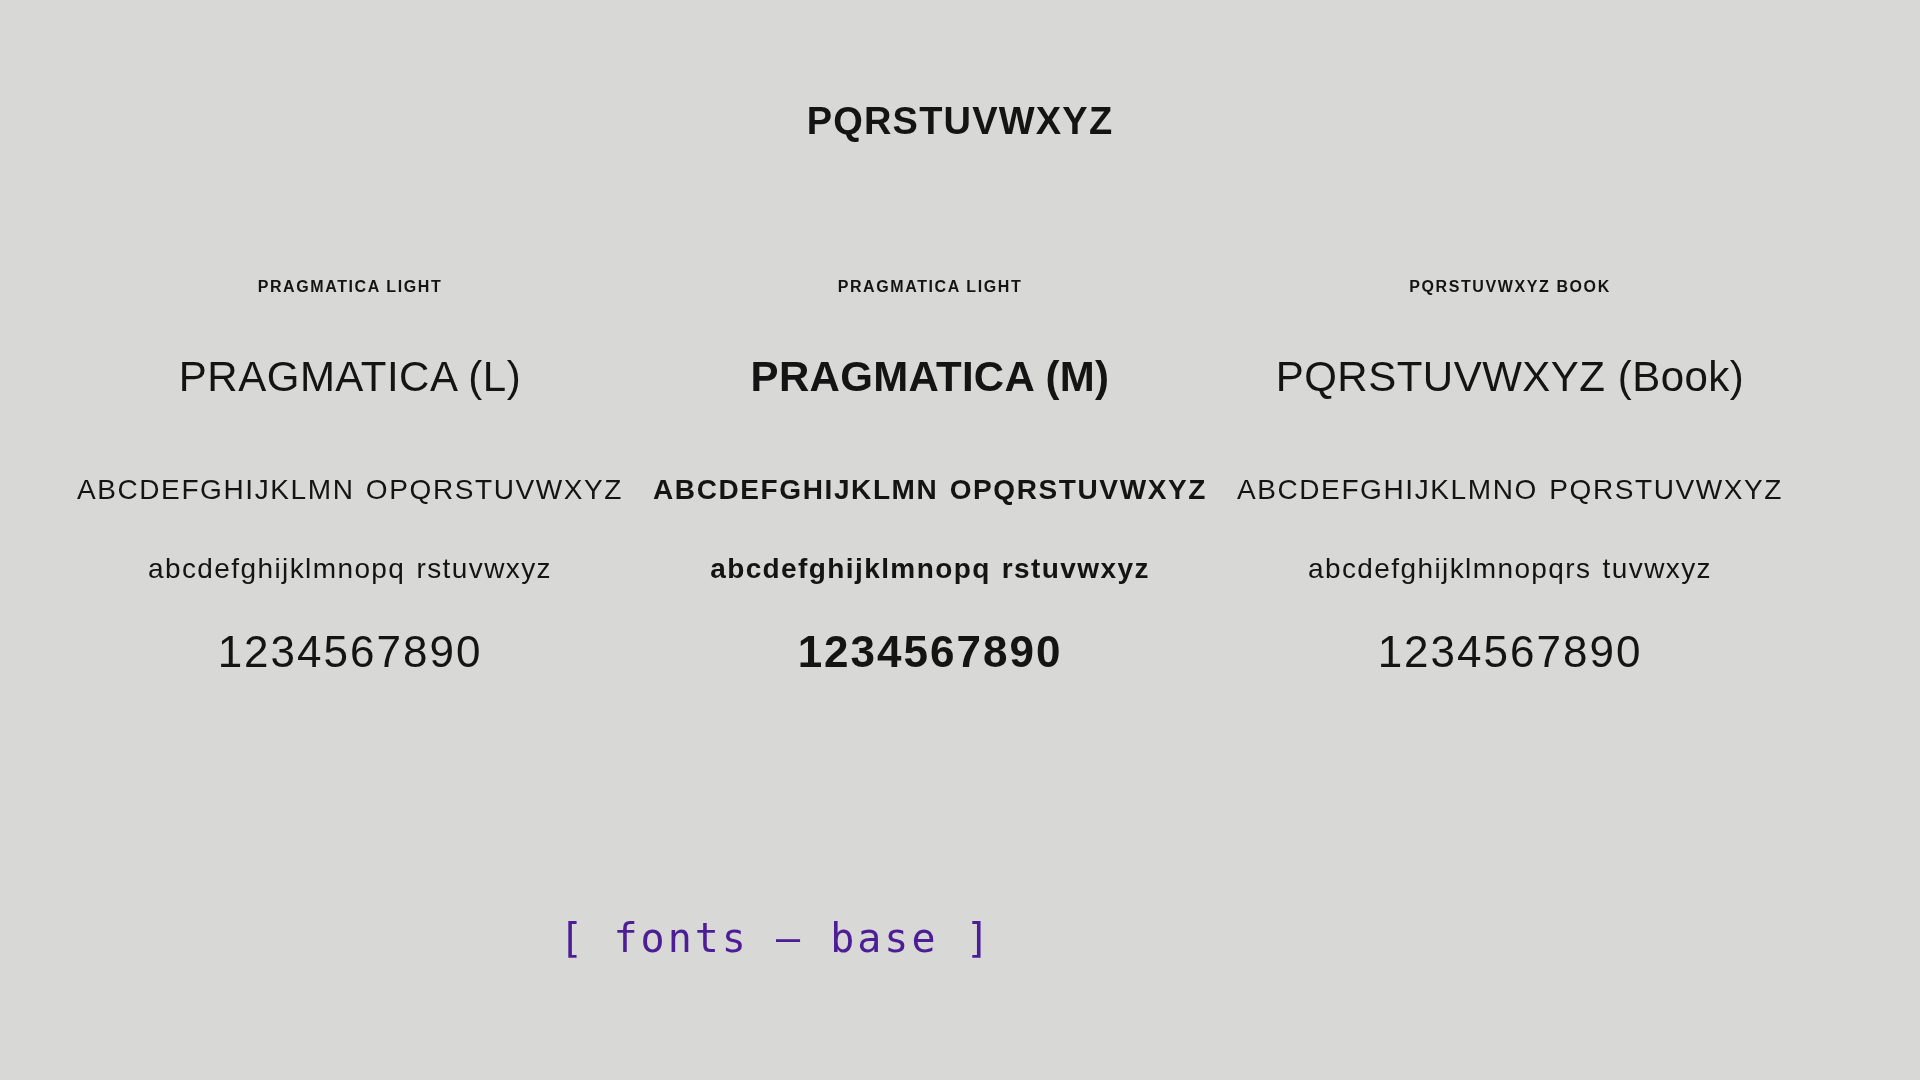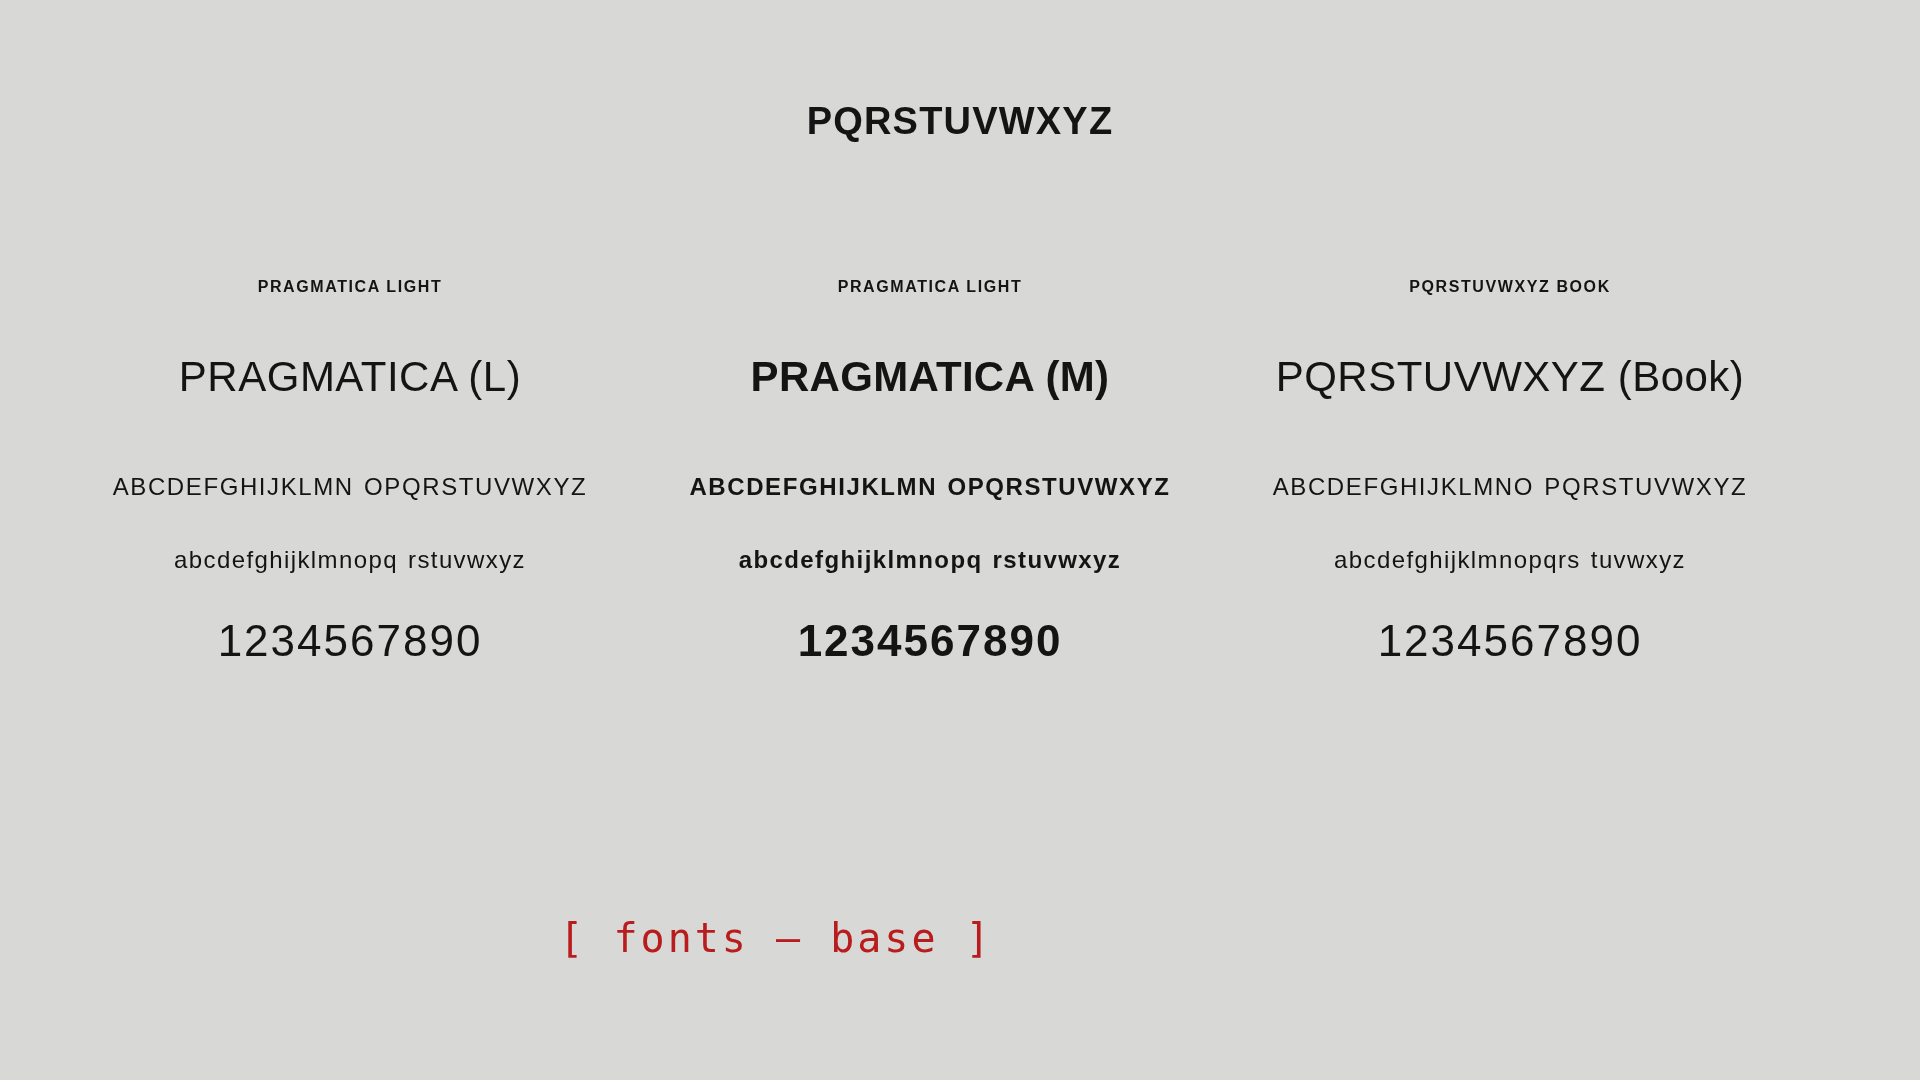--- a/index.html
+++ b/index.html
@@ -56,21 +56,21 @@
     margin-bottom: 58px;
   }
   .specimen-title {
     font-size: 42px;
     line-height: 1.1;
     color: #141414;
     margin-bottom: 70px;
     white-space: nowrap;
   }
   .specimen-block {
-    font-size: 24px;
+    font-size: 28px;
     line-height: 1.45;
     letter-spacing: 1.6px;
     color: #141414;
     margin-bottom: 38px;
     max-width: 560px;
     word-spacing: 2px;
   }
   .specimen-digits {
     font-size: 44px;
     letter-spacing: 2px;
@@ -97,21 +97,21 @@
 
   .caption {
     position: absolute;
     top: 915px;
     left: 0;
     width: 1552px;
     text-align: center;
     font-family: "DejaVu Sans Mono", monospace;
     font-size: 40px;
     letter-spacing: 3px;
-    color: #b91c1c;
+    color: #4c1d95;
   }
 </style>
 </head>
 <body>
 
 <div class="page">
 
   <div class="page-title">PQRSTUVWXYZ</div>
 
   <div class="columns">

